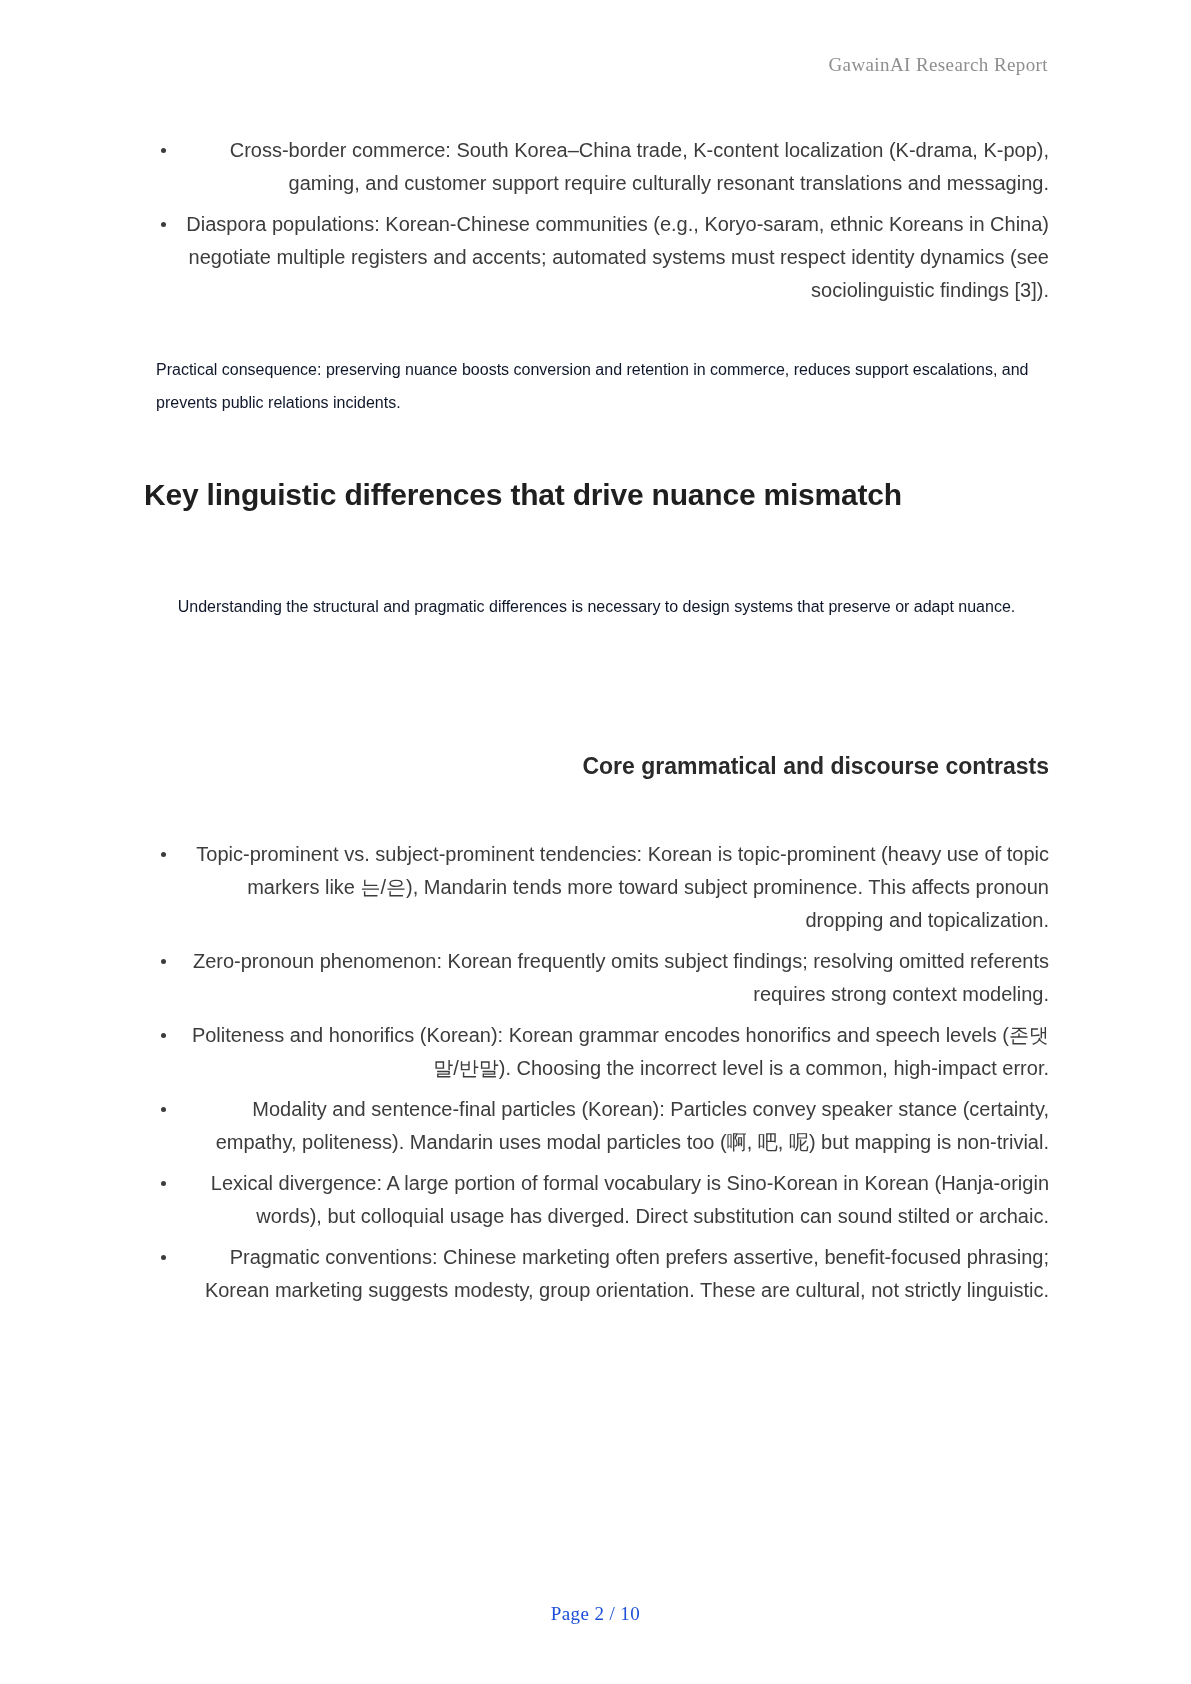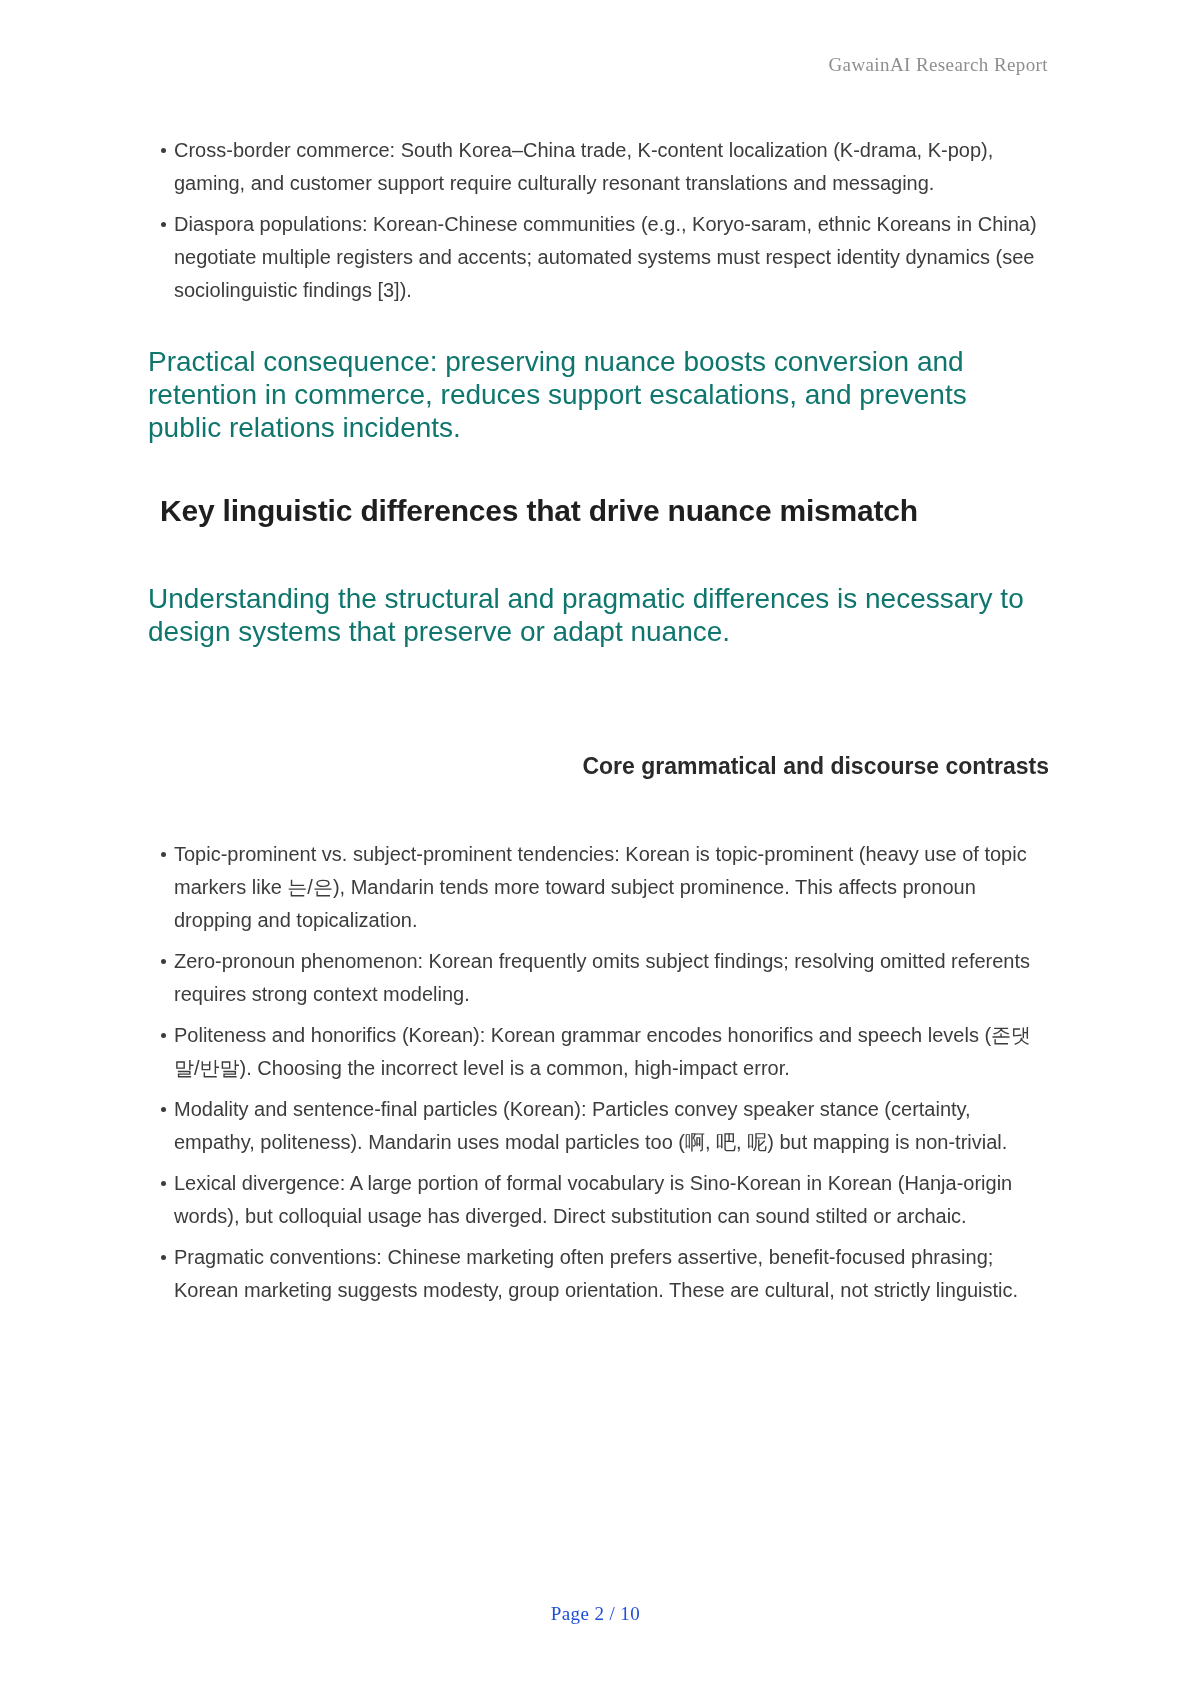--- a/index.html
+++ b/index.html
@@ -25,50 +25,51 @@
     color: #8e8e8e;
     letter-spacing: 0.4px;
     text-align: center;
   }
   .content-block {
     position: absolute;
     left: 144px;
     width: 905px;
   }
   .body-text {
-    font-size: 28px;
+    font-size: 16px;
     line-height: 33px;
-    color: #0f766e;
-    margin: 4px;
+    color: #0f172a;
+    margin: 12px;
   }
   ul.bullet-list {
     list-style: none;
     margin: 0;
     padding: 0;
   }
   ul.bullet-list li {
     position: relative;
     padding-left: 30px;
     margin-bottom: 8px;
     font-size: 20px;
     line-height: 33px;
     color: #3c3c3c;
+    text-align: right;
   }
   ul.bullet-list li:last-child { margin-bottom: 0; }
   .bullet-dot {
     position: absolute;
     left: 17px;
     top: 14px;
     width: 5px;
     height: 5px;
     border-radius: 50%;
     background: #3c3c3c;
   }
   h1.section-heading {
-    margin: 16px;
+    margin: 0;
     font-size: 30px;
     line-height: 36px;
     font-weight: 700;
     color: #1f1f1f;
     letter-spacing: -0.2px;
   }
   h2.subsection-heading {
     margin: 0;
     font-size: 23px;
     line-height: 30px;
@@ -109,21 +110,21 @@
   </div>
 
   <div class="content-block" style="top:341px;">
     <p class="body-text">Practical consequence: preserving nuance boosts conversion and retention in commerce, reduces support escalations, and prevents public relations incidents.</p>
   </div>
 
   <div class="content-block" style="top:477px;">
     <h1 class="section-heading">Key linguistic differences that drive nuance mismatch</h1>
   </div>
 
-  <div class="content-block" style="top:578px;">
+  <div class="content-block" style="top:578px;text-align:center;">
     <p class="body-text">Understanding the structural and pragmatic differences is necessary to design systems that preserve or adapt nuance.</p>
   </div>
 
   <div class="content-block" style="top:751px;">
     <h2 class="subsection-heading">Core grammatical and discourse contrasts</h2>
   </div>
 
   <div class="content-block" style="top:838px;">
     <ul class="bullet-list">
       <li>

